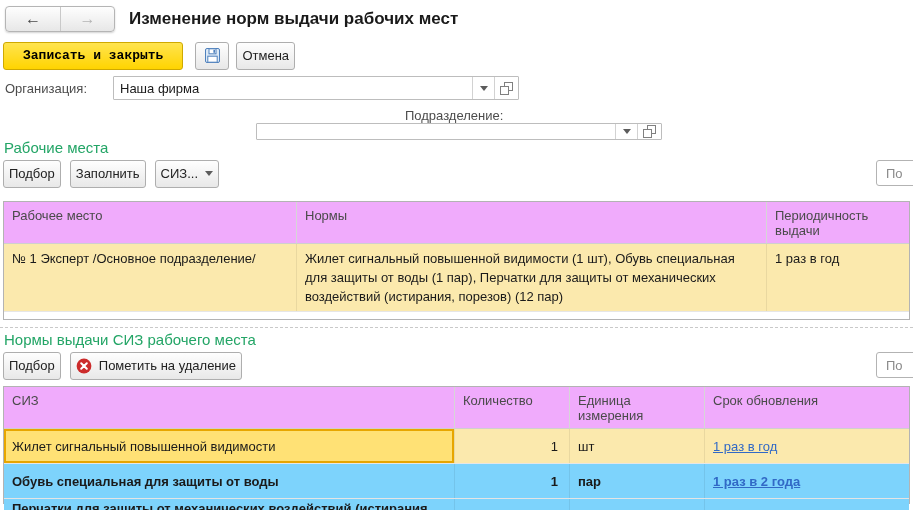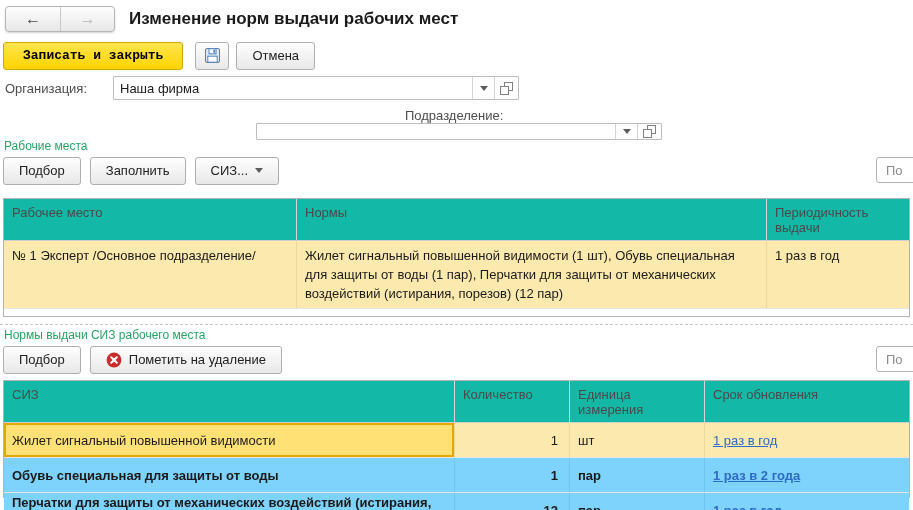--- a/index.html
+++ b/index.html
@@ -20,21 +20,21 @@
   .nav-btn { width:54px; height:24px; display:flex; align-items:center; justify-content:center;
     font-size:16px; font-weight:bold; cursor:pointer; }
   .nav-btn.fwd { border-left:1px solid #c9c9c9; }
   .arrow-back { color:#474747; }
   .arrow-fwd { color:#b4b4b4; }
   .page-title { font-size:17px; font-weight:bold; margin-left:14px; white-space:nowrap; }
 
   
   .toolbar { display:flex; align-items:center; margin:8px 0 0 3px; height:29px; }
   .btn {
-    height:28px; padding:0 15px; border:1px solid #aeaeae; border-radius:3px;
+    height:28px; padding:0 5px; border:1px solid #aeaeae; border-radius:3px;
     background:linear-gradient(#fefefe,#e8e8e8); font-family:inherit; font-size:13px;
     color:#222; display:inline-flex; align-items:center; justify-content:center; cursor:pointer;
     white-space:nowrap;
   }
   .btn-yellow {
     background:linear-gradient(#ffe44f,#ffd400); border:1px solid #cfa900;
     font-weight:bold; color:#000; padding:0 19px;font-family:Liberation Mono, monospace;
   }
   .btn-icononly { width:34px; padding:0; margin-left:12px; }
   .toolbar .btn-cancel { margin-left:7px; }
@@ -48,36 +48,36 @@
   .combo input {
     flex:1; border:0; outline:none; padding:0 6px; font-family:inherit; font-size:13px; color:#1a1a1a; background:transparent;
   }
   .combo-arrow {
     width:22px; border-left:1px solid #d2d2d2; display:flex; align-items:center; justify-content:center; cursor:pointer;
   }
   .tri-down { width:0; height:0; border-left:4px solid transparent; border-right:4px solid transparent; border-top:5px solid #5c5c5c; }
   .combo-open { width:24px; border-left:1px solid #d2d2d2; display:flex; align-items:center; justify-content:center; cursor:pointer; }
 
   
-  .section-title { color:#23a566; font-size:12px; margin:7px 16px 0 4px; }
+  .section-title { color:#23a566; font-size:15px; margin:7px 16px 0 4px; }
   .cmdbar { display:flex; align-items:center; margin:4px 0 0 3px; height:27px; position:relative; }
   .cmdbar .btn { margin-right:9px; }
   .btn .drop { margin-left:7px; }
   .btn .ico { margin-right:7px; display:inline-flex; }
 
   .search-cut {
     position:absolute; left:873px; width:70px; height:26px; border:1px solid #b3b3b3;
     border-radius:3px; background:#fff; color:#8a8a8a; display:flex; align-items:center;
     padding-left:9px; top:0;
   }
 
   
   .grid { margin:0 3px; width:907px; border:1px solid #b3b3b3; background:#fff; }
   .t-row { display:flex; }
-  .t-head { background:#14b8a6; color:#4a4a4a; border-bottom:1px solid #cfcfcf; }
+  .t-head { background:#f0abfc; color:#4a4a4a; border-bottom:1px solid #cfcfcf; }
   .t-head .t-cell { padding:6px 8px 5px 8px; border-left:1px solid #d6d6d6; }
   .t-cell { overflow:hidden; }
   .t-cell:first-child { border-left:none !important; }
   .t-body .t-cell { border-left:1px solid rgba(0,0,0,0.07); padding:5px 8px; }
 
   
   .g1 .c1 { width:292px; }
   .g1 .c2 { width:470px; }
   .g1 .c3 { width:143px; }
   .g1-datarow { background:#fbe9ad; border-bottom:1px solid #e6e6e6; min-height:59px; }

